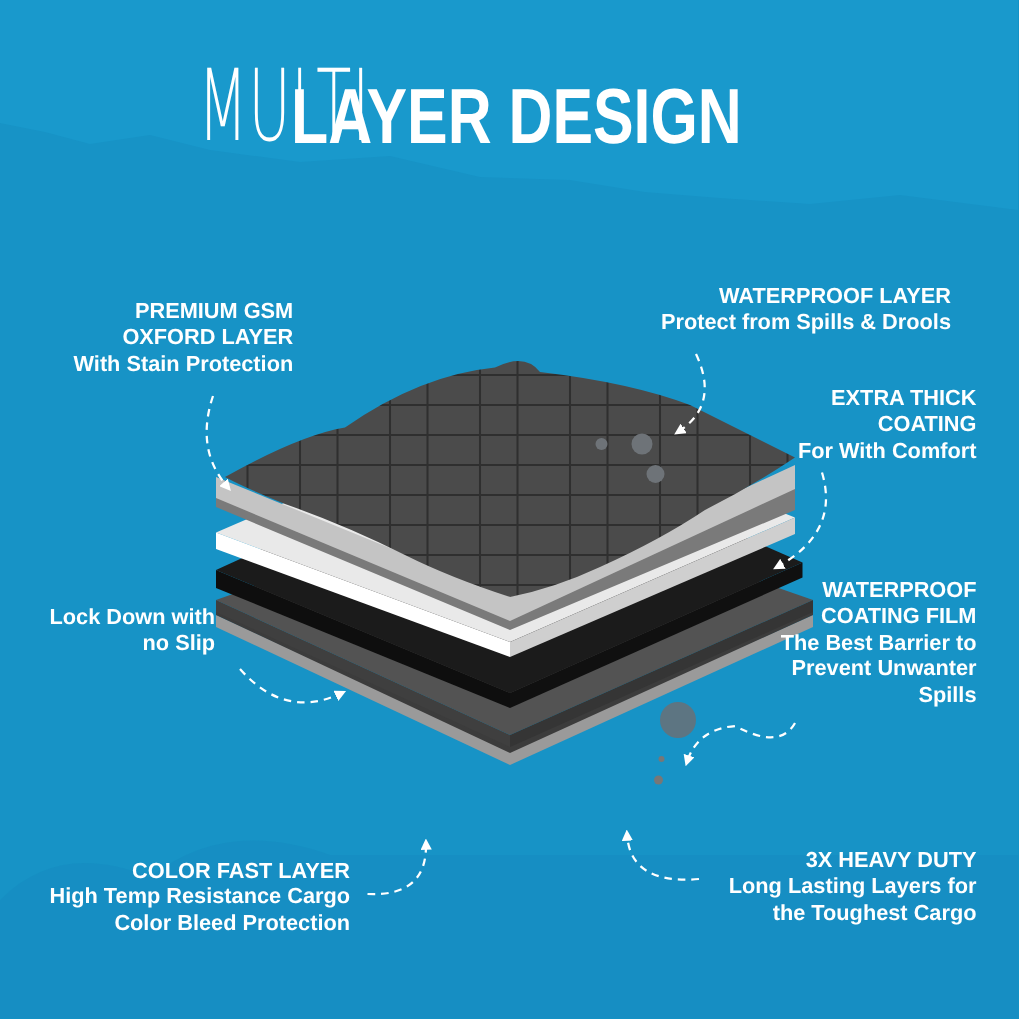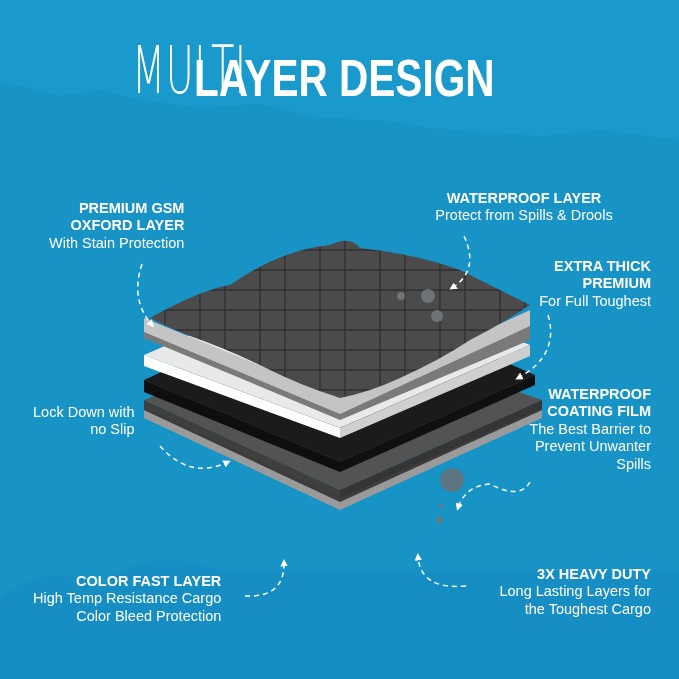--- a/index.html
+++ b/index.html
@@ -29,21 +29,21 @@
       -webkit-text-stroke: 0px;
     }
     .title .bold {
       font-family: "Liberation Sans", sans-serif;
       font-weight: 700; font-size: 52px;
       display: inline-block; transform: scaleX(0.78); transform-origin: left center;
       vertical-align: bottom; line-height: 1; margin-right: -70px;
     }
     .label { position: absolute; line-height: 1.2; font-size: 14.5px; text-align: right; }
     .label .h { font-weight: 700; font-size: 14.5px; display: block; }
-    .label .s { font-weight: 400; display: block; }
+    .label .s { font-weight: 700; display: block; }
     .right { text-align: right; }
     .diagram { position: absolute; left: 0; top: 0; width: 679px; height: 679px; }
   </style>
 </head>
 <body>
 
 <div class="bg-top"></div>
 <svg class="bg-texture" viewBox="0 0 679 679" xmlns="http://www.w3.org/2000/svg">
   <path d="M0 82 L30 88 L60 96 L100 90 L140 100 L200 108 L260 104 L320 118 L380 120 L430 128 L480 132 L540 136 L600 130 L679 140 L679 0 L0 0 Z" fill="#1999cc"></path>
   <path d="M0 600 Q40 560 100 585 Q150 545 220 570 L679 570 L679 679 L0 679 Z" fill="#1488bc" opacity="0.35"></path>
@@ -108,29 +108,29 @@
     <path d="M466,586 Q420,590 418,556" marker-end="url(#arr)"></path>
   </g>
 </svg>
 
 <div class="label" style="left:49px; top:200px;">
   <span class="h">PREMIUM GSM</span>
   <span class="h">OXFORD LAYER</span>
   <span class="s">With Stain Protection</span>
 </div>
 
-<div class="label" style="left:414px; top:190px; text-align:center; width:220px;">
+<div class="label" style="left:414px; top:190px; width:220px;">
   <span class="h">WATERPROOF LAYER</span>
   <span class="s">Protect from Spills &amp; Drools</span>
 </div>
 
 <div class="label right" style="right:28px; top:258px;">
   <span class="h">EXTRA THICK</span>
-  <span class="h">PREMIUM</span>
-  <span class="s">For Full Toughest</span>
+  <span class="h">COATING</span>
+  <span class="s">For With Comfort</span>
 </div>
 
 <div class="label" style="left:33px; top:404px;">
   <span class="s">Lock Down with</span>
   <span class="s">no Slip</span>
 </div>
 
 <div class="label right" style="right:28px; top:386px;">
   <span class="h">WATERPROOF</span>
   <span class="h">COATING FILM</span>

